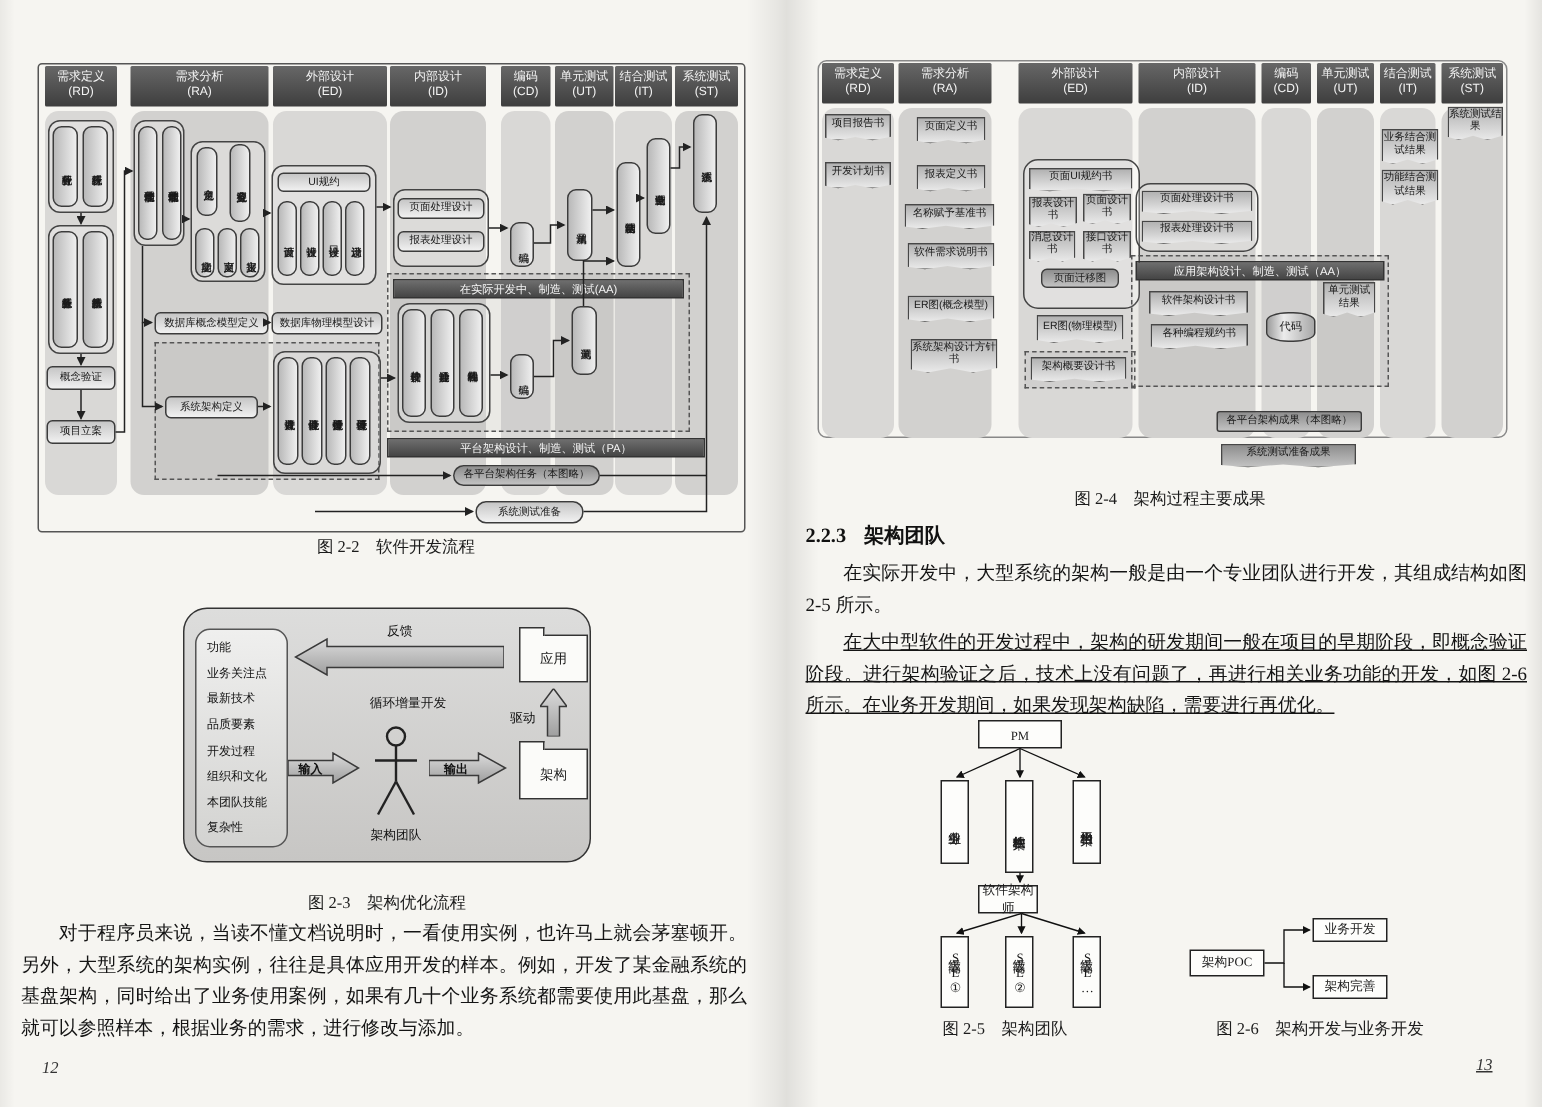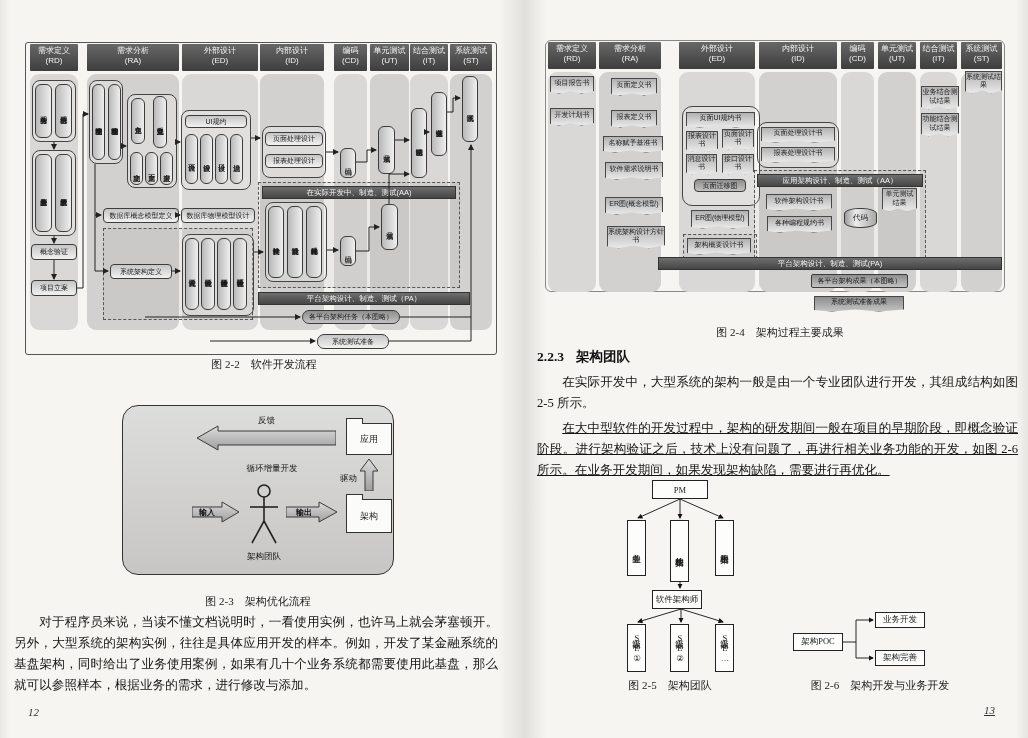--- a/index.html
+++ b/index.html
@@ -196,20 +196,30 @@
       <polyline points="375,277 446,277"></polyline>
       <polyline points="364,301 446,301 446,105" marker-end="url(#ahA)"></polyline>
       <polyline points="185,301 290,301" marker-end="url(#ahA)"></polyline>
     </g>
   </svg>
 </div>
 <div class="caption" style="left:25px;top:357px;width:478px;">图 2-2　软件开发流程</div>
 
 <div class="fig" style="left:112px;top:393px;width:292px;height:195px;">
   <div class="fig23-box" style="left:10px;top:12px;width:272px;height:170px;"></div>
+  <div class="fig23-panel" style="left:18px;top:26px;width:62px;height:146px;">
+    <span class="factor">功能</span>
+    <span class="factor">业务关注点</span>
+    <span class="factor">最新技术</span>
+    <span class="factor">品质要素</span>
+    <span class="factor">开发过程</span>
+    <span class="factor">组织和文化</span>
+    <span class="factor">本团队技能</span>
+    <span class="factor">复杂性</span>
+  </div>
   <svg class="arrows" style="left:84px;top:32px;" width="140" height="26">
     <defs>
         <linearGradient id="gA" x1="0" y1="0" x2="0" y2="1">
           <stop offset="0" stop-color="#dcdcdc"></stop>
           <stop offset="1" stop-color="#9e9e9e"></stop>
         </linearGradient>
       </defs>
     <polygon points="140,6 22,6 22,1 1,13 22,25 22,20 140,20" fill="url(#gA)" stroke="#3a3a3a" stroke-width="1"></polygon>
   </svg>
   <span class="lbl" style="left:146px;top:22px;">反馈</span>
@@ -322,38 +332,37 @@
   <div class="band" style="left:212px;top:136px;width:166px;height:13px;">应用架构设计、制造、测试（AA）</div>
   <div class="doc" style="left:221px;top:156px;width:66px;height:17px;">软件架构设计书</div>
   <div class="doc" style="left:222px;top:178px;width:65px;height:17px;">各种编程规约书</div>
   <div class="cyl" style="left:299px;top:170px;width:33px;height:20px;">代码</div>
   <div class="doc" style="left:337px;top:150px;width:35px;height:24px;">单元测试结果</div>
 
   <div class="doc" style="left:376px;top:48px;width:38px;height:24px;">业务结合测试结果</div>
   <div class="doc" style="left:376px;top:75px;width:38px;height:24px;">功能结合测试结果</div>
   <div class="doc" style="left:420px;top:33px;width:37px;height:23px;">系统测试结果</div>
 
-  <div class="band" style="left:113px;top:219px;width:344px;height:13px;">平台架构设计、制造、测试(PA)</div>
   <div class="hbox dark" style="left:266px;top:236px;width:97px;height:14px;border-radius:2px;">各平台架构成果（本图略）</div>
   <div class="doc dark" style="left:269px;top:258px;width:90px;height:16px;">系统测试准备成果</div>
 </div>
 <div class="caption" style="left:545px;top:325px;width:470px;">图 2-4　架构过程主要成果</div>
 
 <div class="section-hd" style="left:537px;top:348px;">
   <span class="num">2.2.3</span><span>架构团队</span>
 </div>
 <p class="bodytext" style="left:537px;top:372px;width:481px;margin:0;">在实际开发中，大型系统的架构一般是由一个专业团队进行开发，其组成结构如图 2-5 所示。</p>
 <p class="bodytext" style="left:537px;top:418px;width:481px;margin:0;text-decoration:underline;">在大中型软件的开发过程中，架构的研发期间一般在项目的早期阶段，即概念验证阶段。进行架构验证之后，技术上没有问题了，再进行相关业务功能的开发，如图 2-6 所示。在业务开发期间，如果发现架构缺陷，需要进行再优化。</p>
 
 <div class="fig" style="left:600px;top:472px;width:215px;height:200px;">
   <div class="wbox" style="left:52px;top:8px;width:56px;height:19px;">PM</div>
   <div class="wvbox" style="left:27px;top:48px;width:19px;height:56px;">业务组</div>
   <div class="wvbox" style="left:70px;top:48px;width:19px;height:62px;">软件架构组</div>
   <div class="wvbox" style="left:115px;top:48px;width:19px;height:56px;">平台架构组</div>
-  <div class="wbox" style="left:52px;top:118px;width:50px;height:19px;">软件架构师</div>
+  <div class="wbox" style="left:52px;top:118px;width:40px;height:19px;">软件架构师</div>
   <div class="wvbox" style="left:27px;top:152px;width:19px;height:48px;">高级SE①</div>
   <div class="wvbox" style="left:70px;top:152px;width:19px;height:48px;">高级SE②</div>
   <div class="wvbox" style="left:115px;top:152px;width:19px;height:48px;">高级SE…</div>
   <svg class="arrows" width="215" height="200">
     <defs>
       <marker id="ahB" markerWidth="6" markerHeight="6" refX="5" refY="3" orient="auto">
         <path d="M0,0 L6,3 L0,6 z" fill="#111"></path>
       </marker>
     </defs>
     <g fill="none" stroke="#111" stroke-width="0.9">

